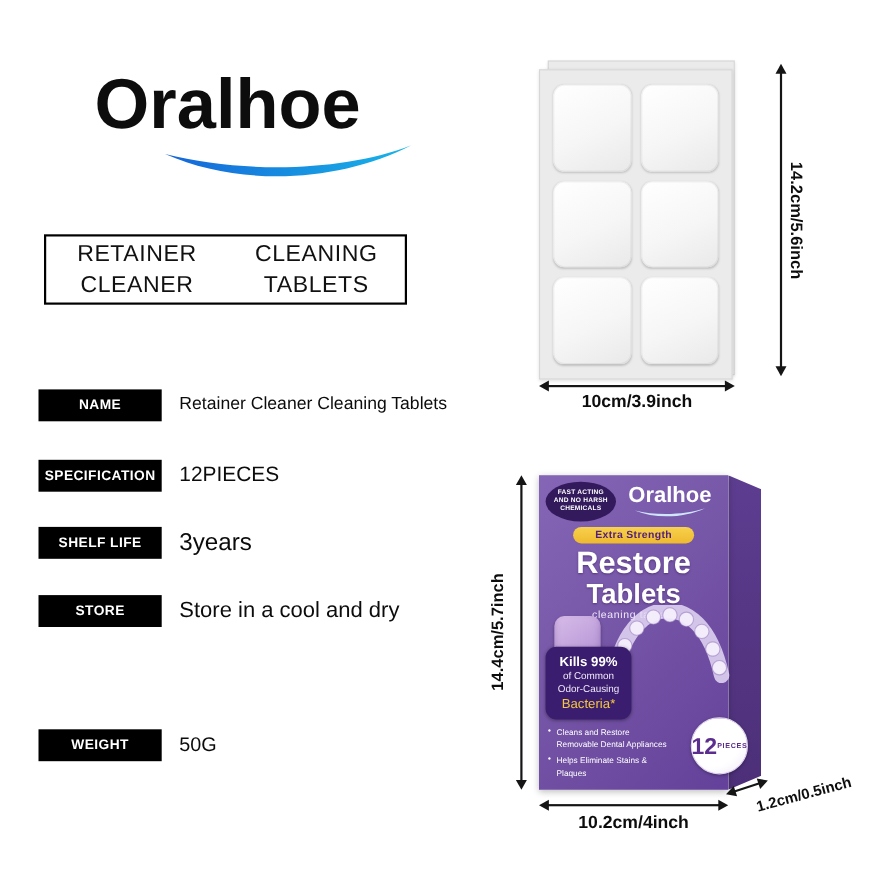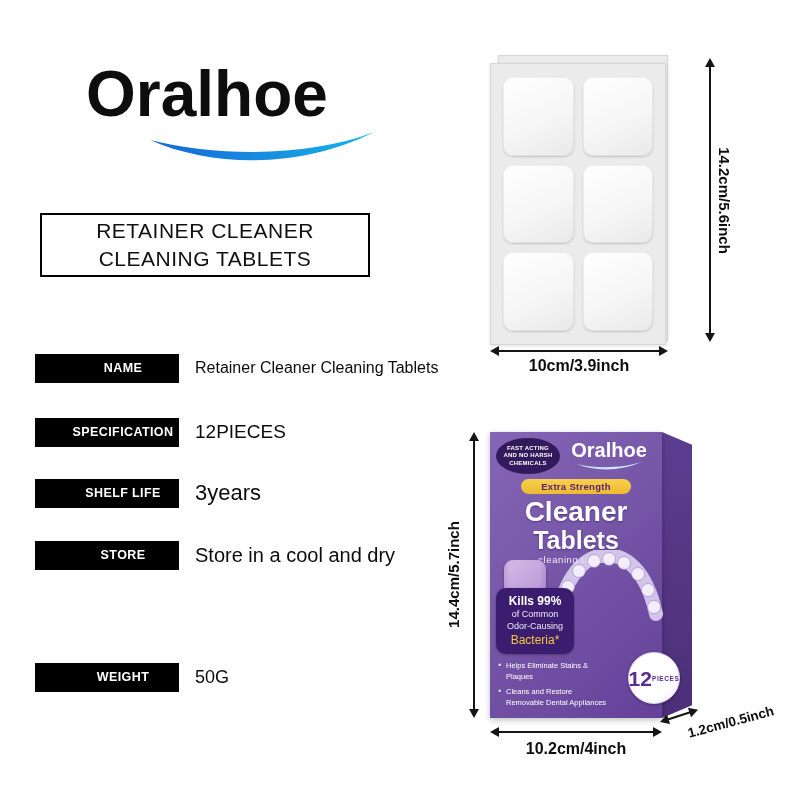--- a/index.html
+++ b/index.html
@@ -7,28 +7,28 @@
     position:relative;width:800px;height:800px;background:#ffffff;overflow:hidden;
     font-family:"Liberation Sans", sans-serif;color:#111;
   }
   
   .brand{position:absolute;left:86px;top:62px;width:300px;height:100px;}
   .brand-text{font-size:64px;font-weight:bold;color:#0d0d0d;letter-spacing:0px;line-height:1;}
   .brand-swoosh{position:absolute;left:62px;top:66px;width:230px;height:42px;}
   
   .title-box{
     position:absolute;left:40px;top:213px;width:326px;height:60px;border:2px solid #000;
-    display:flex;flex-direction:column;align-items:center;justify-content:center;
+    display:flex;flex-direction:row;align-items:center;justify-content:center;
     font-size:21px;letter-spacing:.5px;line-height:1.35;text-align:center;
   }
   
   .spec-row{position:absolute;left:35px;height:30px;display:flex;align-items:center;}
   .spec-label{
     width:112px;height:29px;background:#000;color:#fff;display:flex;align-items:center;justify-content:center;
-    font-size:12.5px;font-weight:bold;letter-spacing:.4px;flex:0 0 auto;padding-left:32px;
+    font-size:12.5px;font-weight:bold;letter-spacing:.4px;flex:0 0 auto;
   }
   .spec-value{margin-left:16px;white-space:nowrap;color:#0c0c0c;}
   .row-0{top:353px}.row-1{top:417px}.row-2{top:478px}.row-3{top:540px}.row-4{top:601px}.row-5{top:662px}
   .val-0{font-size:16px}.val-1{font-size:19px}.val-2{font-size:22px}.val-3{font-size:20px}.val-4{font-size:15px}.val-5{font-size:18px}
   
   .sheets{position:absolute;left:490px;top:55px;width:180px;height:292px;}
   .sheet{position:absolute;background:#ebebeb;border:1px solid #d7d7d7;box-shadow:0 1px 3px rgba(0,0,0,.12);}
   .sheet-back{left:8px;top:0;width:168px;height:284px;}
   .sheet-front{left:0;top:8px;width:176px;height:282px;
     display:grid;grid-template-columns:1fr 1fr;grid-template-rows:1fr 1fr 1fr;gap:9px;padding:13px 12px;box-sizing:border-box;}
@@ -182,21 +182,21 @@
       <span>AND NO HARSH</span>
       <span>CHEMICALS</span>
     </div>
     <div class="box-brand">
       <div class="box-brand-text">Oralhoe</div>
       <svg class="box-brand-swoosh" width="66" height="10" viewBox="0 0 66 10">
         <path d="M1,3 C20,11 46,10 65,1 C47,7 21,8 1,3 Z" fill="#cfe6ff"></path>
       </svg>
     </div>
     <div class="strength">Extra Strength</div>
-    <div class="box-title1">Cleaner</div>
+    <div class="box-title1">Restore</div>
     <div class="box-title2">Tablets</div>
     <div class="box-subtitle">cleaning tablets</div>
     <div class="tablet-graphic"></div>
     <svg class="retainer-graphic" viewBox="0 0 118 72">
       <path d="M10,64 C20,18 42,5 59,5 C76,5 98,18 108,64" fill="none" stroke="rgba(228,216,246,0.85)" stroke-width="14" stroke-linecap="round"></path>
       <g fill="rgba(243,238,252,0.95)" stroke="rgba(150,120,190,0.55)" stroke-width="1">
         <circle cx="13" cy="57" r="6.5"></circle>
           <circle cx="20" cy="37" r="6.5"></circle>
           <circle cx="31" cy="21" r="6.5"></circle>
         <circle cx="46" cy="11" r="6.5"></circle>
@@ -207,22 +207,22 @@
           <circle cx="106" cy="57" r="6.5"></circle>
       </g>
     </svg>
     <div class="claim">
       <span class="claim-big">Kills 99%</span>
       <span class="claim-small">of Common</span>
       <span class="claim-small">Odor-Causing</span>
       <span class="claim-yellow">Bacteria*</span>
     </div>
     <div class="bullets">
+      <div class="bullet">Cleans and Restore Removable Dental Appliances</div>
       <div class="bullet">Helps Eliminate Stains &amp; Plaques</div>
-      <div class="bullet">Cleans and Restore Removable Dental Appliances</div>
     </div>
     <div class="count-badge">
       <span class="count-num">12</span>
       <span class="count-unit">PIECES</span>
     </div>
   </div>
 
   <div class="v-arrow arrow-box-v">
       <div class="shaft"></div>
     </div>

